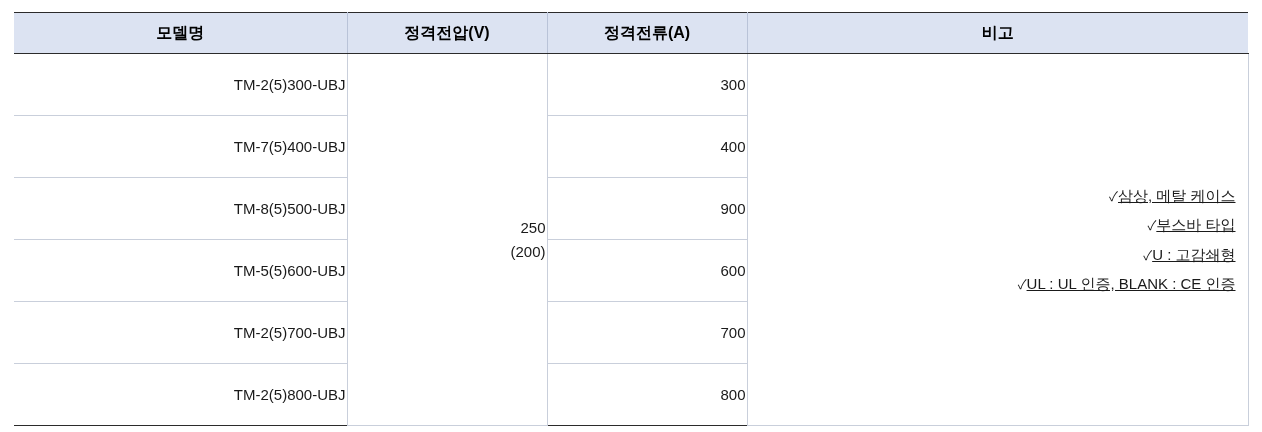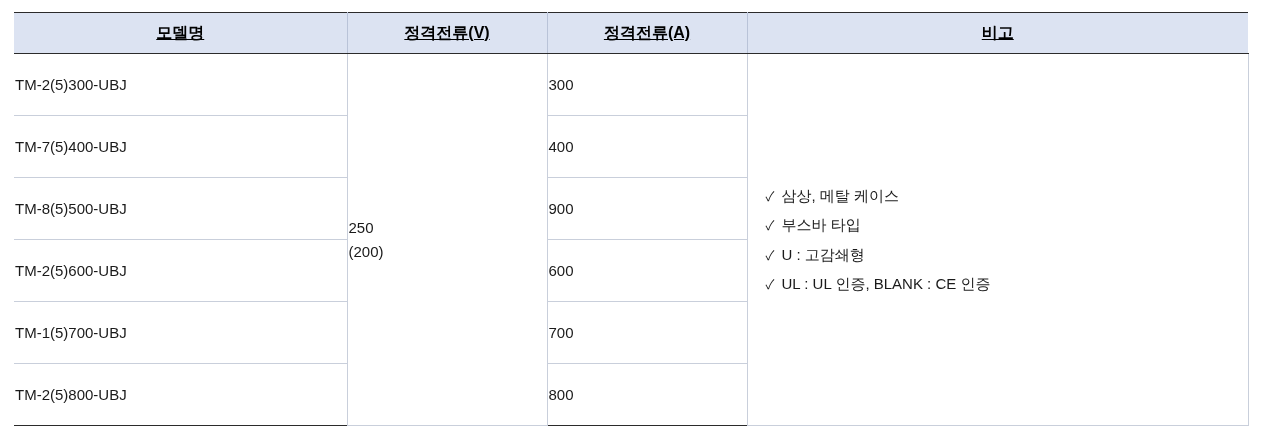--- a/index.html
+++ b/index.html
@@ -37,28 +37,27 @@
     font-weight: bold;
     font-size: 16px;
     text-align: center;
     vertical-align: middle;
     height: 38px;
     color: #000000;
     border-top: 1.6px solid #2b2b2b;
     border-bottom: 1.2px solid #2b2b2b;
     border-left: 1px solid #b9c3d8;
     border-right: 1px solid #b9c3d8;
-    text-decoration: underline;
   }
   table.spec thead th.first { border-left: none; }
   table.spec thead th.last  { border-right: none; margin-left: 16px; }
 
   table.spec tbody td {
     height: 59px;
-    text-align: left;
+    text-align: right;
     vertical-align: middle;
     border-bottom: 1px solid #c9cfdb;
     border-left: 1px solid #c9cfdb;
     border-right: 1px solid #c9cfdb;
     font-size: 15px;
     color: #1a1a1a;
   }
   table.spec tbody td.model { border-left: none; }
   table.spec tbody tr:last-child td {
     border-bottom: 1.6px solid #2b2b2b;
@@ -69,22 +68,23 @@
   }
   td.remark {
     text-align: left;
     vertical-align: middle;
     padding: 0 0 0 18px;
     border-right: none;
     line-height: 1.95;
   }
   .remark-list {
     list-style: none;
-    margin: 0;
+    margin: 12px;
     padding: 0;
+    text-decoration: underline;
   }
   .remark-list li {
     font-size: 15px;
     color: #1a1a1a;
     white-space: nowrap;
   }
   .check {
     display: inline-block;
     width: 16px;
     color: #1a1a1a;
@@ -98,21 +98,21 @@
   <table class="spec">
     <colgroup>
       <col class="c-model">
       <col class="c-volt">
       <col class="c-amp">
       <col class="c-remark">
     </colgroup>
     <thead>
       <tr>
         <th class="first">모델명</th>
-        <th>정격전류(V)</th>
+        <th>정격전압(V)</th>
         <th>정격전류(A)</th>
         <th class="last">비고</th>
       </tr>
     </thead>
     <tbody>
       <tr>
         <td class="model">TM-2(5)300-UBJ</td>
         <td class="volt" rowspan="6">
           <span>250</span><br>
           <span>(200)</span>
@@ -129,25 +129,25 @@
       </tr>
       <tr>
         <td class="model">TM-7(5)400-UBJ</td>
         <td class="amp">400</td>
       </tr>
       <tr>
         <td class="model">TM-8(5)500-UBJ</td>
         <td class="amp">900</td>
       </tr>
       <tr>
-        <td class="model">TM-2(5)600-UBJ</td>
+        <td class="model">TM-5(5)600-UBJ</td>
         <td class="amp">600</td>
       </tr>
       <tr>
-        <td class="model">TM-1(5)700-UBJ</td>
+        <td class="model">TM-2(5)700-UBJ</td>
         <td class="amp">700</td>
       </tr>
       <tr>
         <td class="model">TM-2(5)800-UBJ</td>
         <td class="amp">800</td>
       </tr>
     </tbody>
   </table>
 </div>
 

